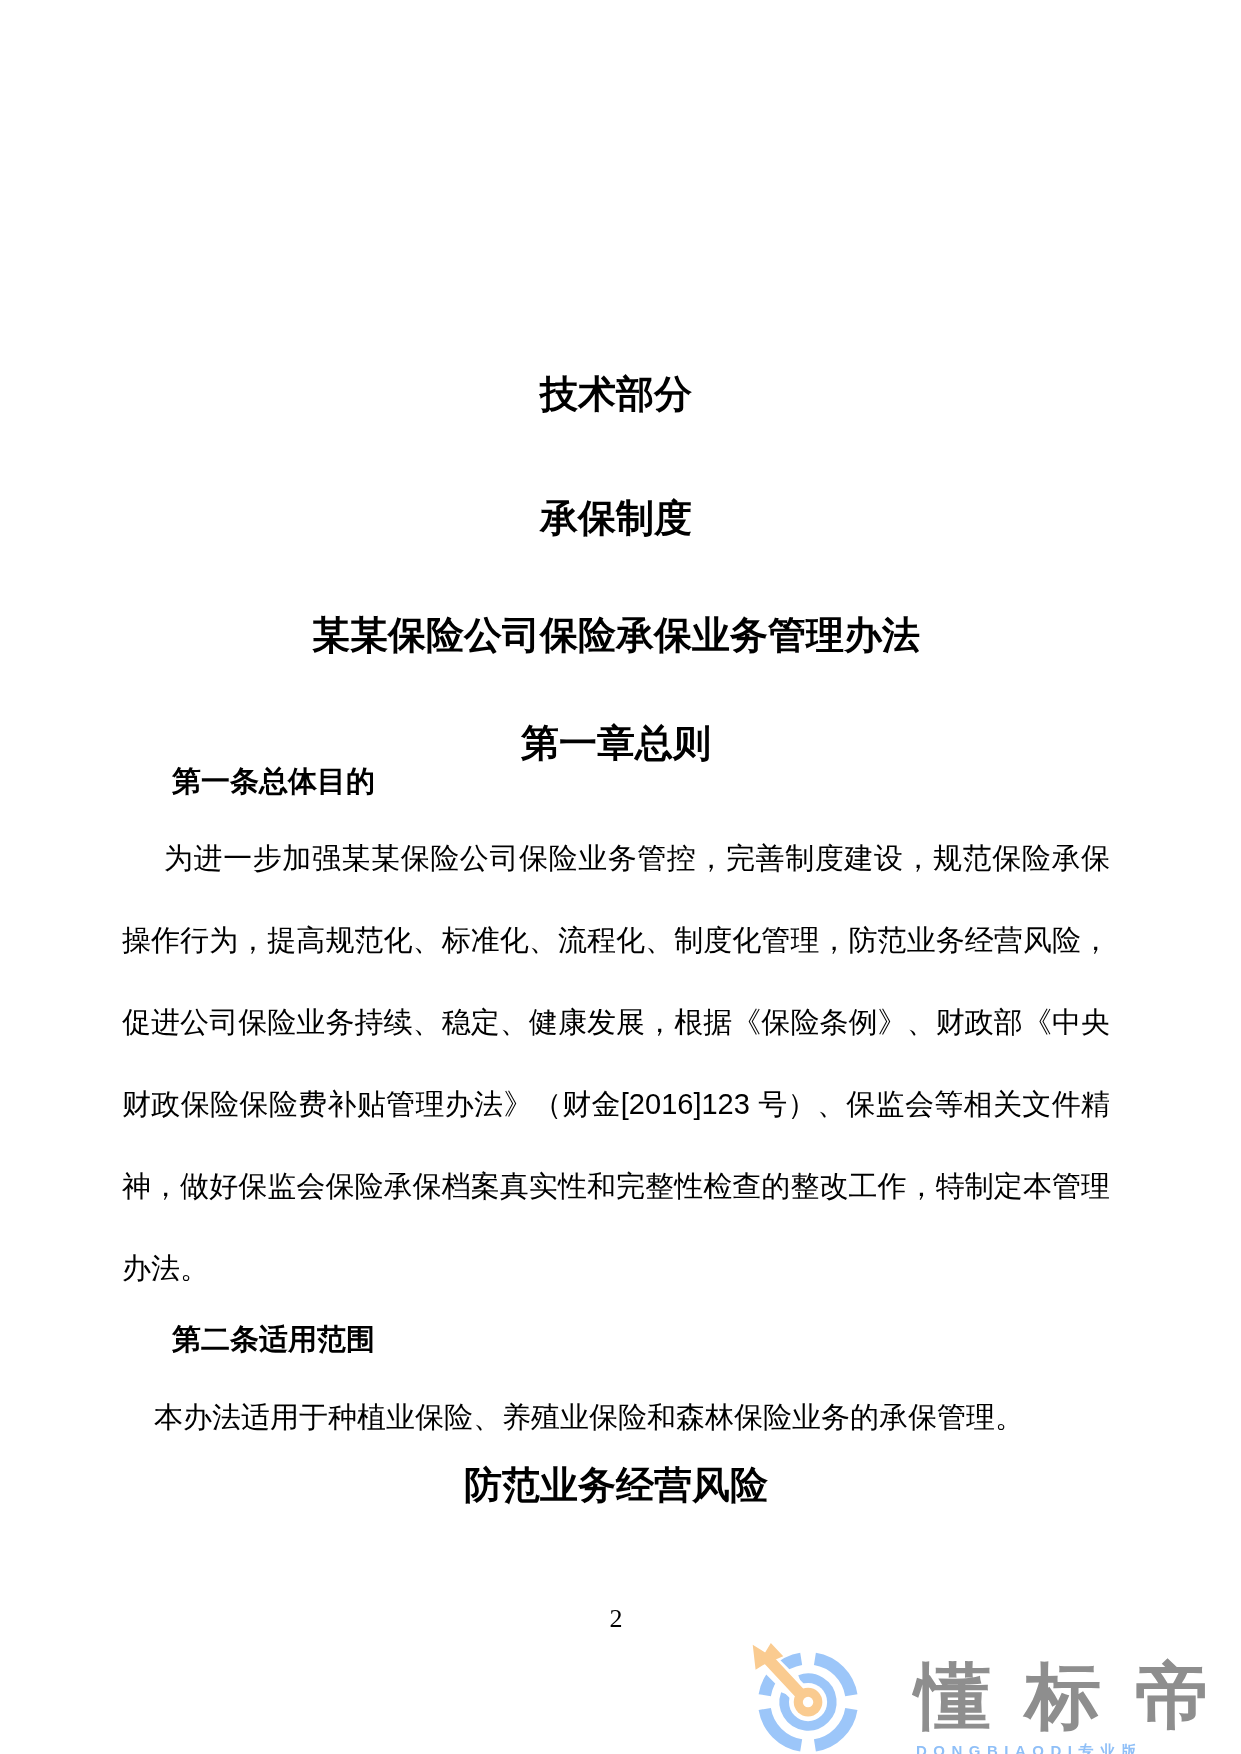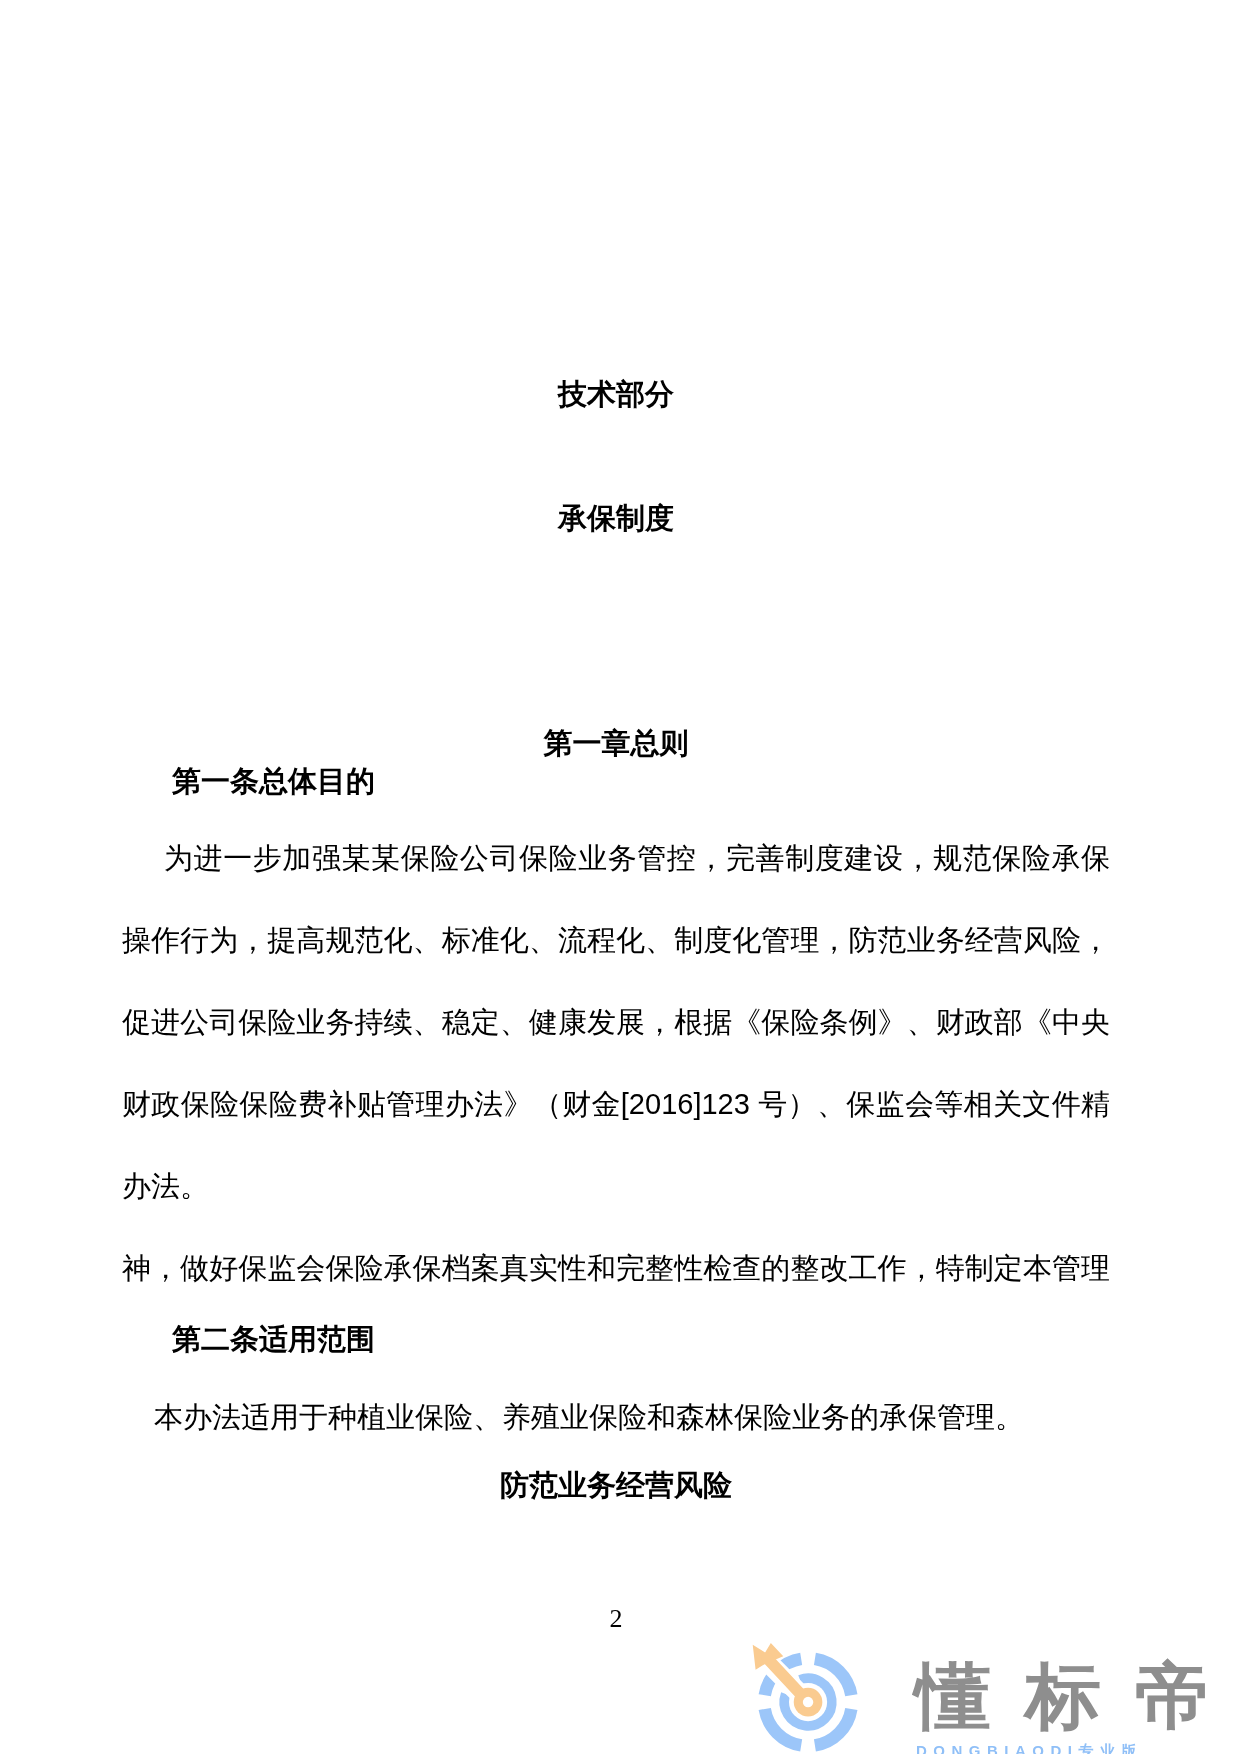--- a/index.html
+++ b/index.html
@@ -12,21 +12,21 @@
     font-family:"Liberation Sans", sans-serif;
     color:#000000;
   }
   
   .h-center {
     position:absolute;
     left:122px;
     width:988px;
     text-align:center;
     font-weight:700;
-    font-size:29px;
+    font-size:38px;
     line-height:30px;
     white-space:nowrap;
   }
   
   .h-left {
     position:absolute;
     left:130px;
     padding-left:42px;
     font-weight:700;
     font-size:29px;
@@ -98,32 +98,33 @@
 </style>
 </head>
 <body>
 
 <div class="page">
 
   <div class="h-center" style="top:379px">技术部分</div>
 
   <div class="h-center" style="top:503px">承保制度</div>
 
+  <div class="h-center" style="top:620px">某某保险公司保险承保业务管理办法</div>
 
   <div class="h-center" style="top:728px">第一章总则</div>
 
   <div class="h-left" style="top:766px">第一条总体目的</div>
 
   <div class="para">
       <div class="pline indent">为进一步加强某某保险公司保险业务管控，完善制度建设，规范保险承保</div>
       <div class="pline">操作行为，提高规范化、标准化、流程化、制度化管理，防范业务经营风险，</div>
       <div class="pline">促进公司保险业务持续、稳定、健康发展，根据《保险条例》、财政部《中央</div>
       <div class="pline">财政保险保险费补贴管理办法》（财金[2016]123 号）、保监会等相关文件精</div>
+      <div class="pline">神，做好保监会保险承保档案真实性和完整性检查的整改工作，特制定本管理</div>
       <div class="pline last">办法。</div>
-      <div class="pline">神，做好保监会保险承保档案真实性和完整性检查的整改工作，特制定本管理</div>
     </div>
 
   <div class="h-left" style="top:1324px">第二条适用范围</div>
 
   <div class="body-line" style="top:1402px">本办法适用于种植业保险、养殖业保险和森林保险业务的承保管理。</div>
 
   <div class="h-center" style="top:1470px">防范业务经营风险</div>
 
   <div class="page-number">2</div>
 

